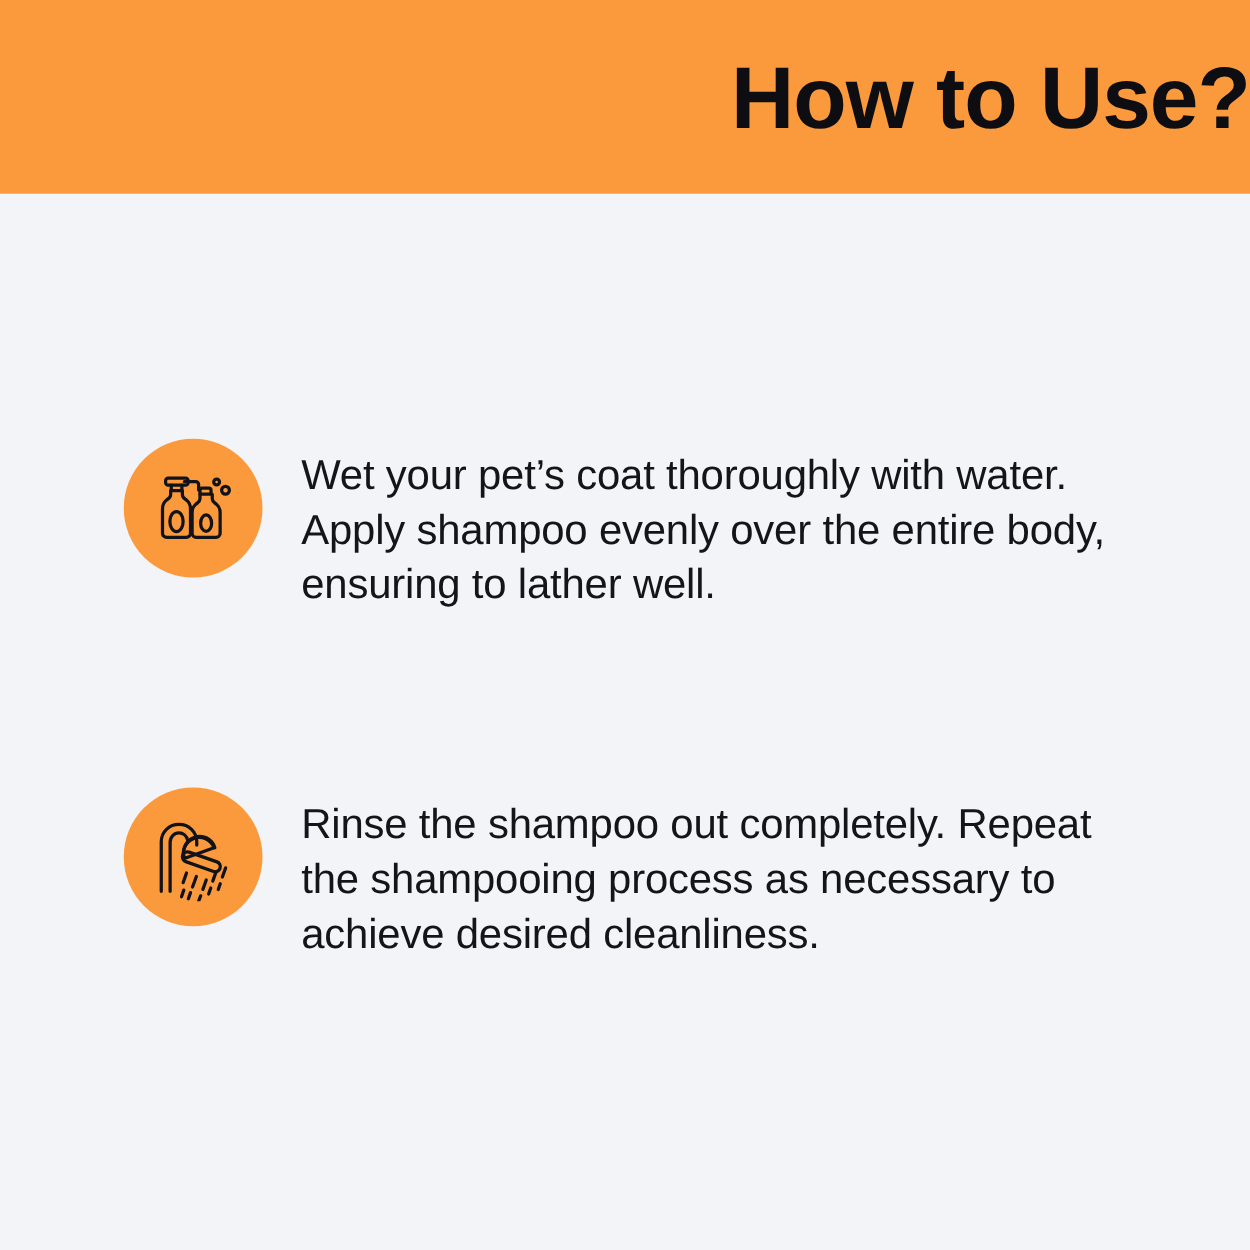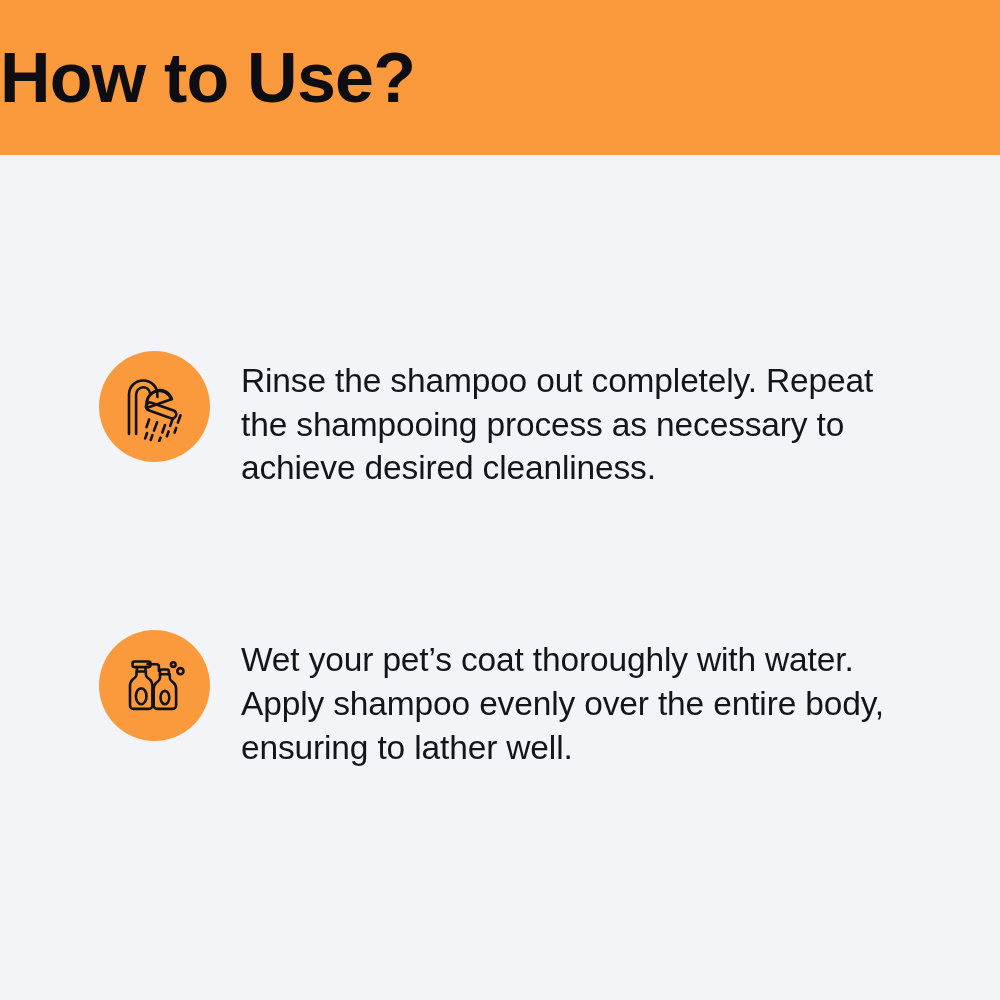--- a/index.html
+++ b/index.html
@@ -27,21 +27,21 @@
   
   .header {
     position: absolute;
     top: 0;
     left: 0;
     width: 1000px;
     height: 155px;
     background: #fb9a3c;
     display: flex;
     align-items: center;
-    justify-content: flex-start;
+    justify-content: flex-end;
   }
 
   .header-title {
     font-size: 70px;
     font-weight: 700;
     color: #0d0d12;
     letter-spacing: -0.8px;
     line-height: 1;
     white-space: nowrap;
     font-family: "Liberation Sans", "DejaVu Sans", sans-serif;
@@ -99,20 +99,48 @@
 
   <div class="header">
     <h1 class="header-title">How to Use?</h1>
   </div>
 
   <div class="steps">
 
     <div class="step">
       <div class="step-icon">
         <span>
+          <svg width="68" height="68" viewBox="0 0 68 68" fill="none" stroke="#111318" stroke-width="2.6" stroke-linecap="round" stroke-linejoin="round" aria-hidden="true">
+
+            <path d="M13.5 9.5 H27.5 a2 2 0 0 1 2 2 v1.6 a2 2 0 0 1 -2 2 H13.5 a2 2 0 0 1 -2 -2 v-1.6 a2 2 0 0 1 2 -2 Z"></path>
+            <path d="M26.5 12.3 H35.5 a2.4 2.4 0 0 1 2.4 2.4 V19"></path>
+            <path d="M16 15.1 v4.4"></path>
+            <path d="M24.5 15.1 v4.4"></path>
+
+            <path d="M15.6 19.5 H24.9 a0 0 0 0 1 0 0 v3.2 c0 2.6 2 3.1 3.6 4.6 1.9 1.7 2.9 3.9 2.9 6.6 V53.5 a3.4 3.4 0 0 1 -3.4 3.4 H12.4 A3.4 3.4 0 0 1 9 53.5 V33.9 c0 -2.7 1 -4.9 2.9 -6.6 1.6 -1.5 3.6 -2 3.6 -4.6 V19.5 Z"></path>
+
+            <ellipse cx="20.2" cy="44.2" rx="5.3" ry="8"></ellipse>
+
+            <path d="M40.6 17.5 H46.2 a1.6 1.6 0 0 1 1.6 1.6 v3.1 H39 V19.1 a1.6 1.6 0 0 1 1.6 -1.6 Z"></path>
+
+            <path d="M39 22.4 v3.6 c0 2.5 -1.9 3 -3.5 4.5 -1.8 1.6 -2.8 3.7 -2.8 6.3 V53.6 a3.3 3.3 0 0 0 3.3 3.3 H51.8 a3.3 3.3 0 0 0 3.3 -3.3 V36.8 c0 -2.6 -1 -4.7 -2.8 -6.3 -1.6 -1.5 -3.5 -2 -3.5 -4.5 V22.4"></path>
+
+            <ellipse cx="43.9" cy="45.5" rx="4.4" ry="6.6"></ellipse>
+
+            <circle cx="52.3" cy="12.6" r="2.3"></circle>
+            <circle cx="59.4" cy="19.2" r="3.1"></circle>
+          </svg>
+        </span>
+      </div>
+      <p class="step-text">Wet your pet’s coat thoroughly with water. Apply shampoo evenly over the entire body, ensuring to lather well.</p>
+    </div>
+
+    <div class="step">
+      <div class="step-icon">
+        <span>
           <svg width="70" height="70" viewBox="0 0 70 70" fill="none" stroke="#111318" stroke-width="2.6" stroke-linecap="round" stroke-linejoin="round" aria-hidden="true">
 
             <path d="M9 62 V22.5 C9 14.4 15.4 8.5 23.2 8.5 31 8.5 37.4 14.4 37.4 22.5 V25"></path>
 
             <path d="M16.1 62 V22.8 C16.1 18.6 19.3 15.3 23.2 15.3 c3.4 0 6.2 2.5 6.9 5.9"></path>
 
             <path d="M27.4 35.8 C25.3 29 28.7 22 35.1 19.7 41.5 17.4 48.6 20.6 51.2 27.2 Z" stroke-linejoin="round"></path>
 
             <path d="M27.4 35.8 C25.1 28.6 28.8 21.3 35.6 18.9 42.4 16.5 49.6 20 51.9 27.2"></path>
 
@@ -127,42 +155,14 @@
             <path d="M52.9 46.3 L50.2 53.9"></path>
             <path d="M48.6 59.4 L46.9 64.2"></path>
             <path d="M60.5 43.3 L57.9 50.6"></path>
             <path d="M56.2 56 L54.6 60.6"></path>
           </svg>
         </span>
       </div>
       <p class="step-text">Rinse the shampoo out completely. Repeat the shampooing process as necessary to achieve desired cleanliness.</p>
     </div>
 
-    <div class="step">
-      <div class="step-icon">
-        <span>
-          <svg width="68" height="68" viewBox="0 0 68 68" fill="none" stroke="#111318" stroke-width="2.6" stroke-linecap="round" stroke-linejoin="round" aria-hidden="true">
-
-            <path d="M13.5 9.5 H27.5 a2 2 0 0 1 2 2 v1.6 a2 2 0 0 1 -2 2 H13.5 a2 2 0 0 1 -2 -2 v-1.6 a2 2 0 0 1 2 -2 Z"></path>
-            <path d="M26.5 12.3 H35.5 a2.4 2.4 0 0 1 2.4 2.4 V19"></path>
-            <path d="M16 15.1 v4.4"></path>
-            <path d="M24.5 15.1 v4.4"></path>
-
-            <path d="M15.6 19.5 H24.9 a0 0 0 0 1 0 0 v3.2 c0 2.6 2 3.1 3.6 4.6 1.9 1.7 2.9 3.9 2.9 6.6 V53.5 a3.4 3.4 0 0 1 -3.4 3.4 H12.4 A3.4 3.4 0 0 1 9 53.5 V33.9 c0 -2.7 1 -4.9 2.9 -6.6 1.6 -1.5 3.6 -2 3.6 -4.6 V19.5 Z"></path>
-
-            <ellipse cx="20.2" cy="44.2" rx="5.3" ry="8"></ellipse>
-
-            <path d="M40.6 17.5 H46.2 a1.6 1.6 0 0 1 1.6 1.6 v3.1 H39 V19.1 a1.6 1.6 0 0 1 1.6 -1.6 Z"></path>
-
-            <path d="M39 22.4 v3.6 c0 2.5 -1.9 3 -3.5 4.5 -1.8 1.6 -2.8 3.7 -2.8 6.3 V53.6 a3.3 3.3 0 0 0 3.3 3.3 H51.8 a3.3 3.3 0 0 0 3.3 -3.3 V36.8 c0 -2.6 -1 -4.7 -2.8 -6.3 -1.6 -1.5 -3.5 -2 -3.5 -4.5 V22.4"></path>
-
-            <ellipse cx="43.9" cy="45.5" rx="4.4" ry="6.6"></ellipse>
-
-            <circle cx="52.3" cy="12.6" r="2.3"></circle>
-            <circle cx="59.4" cy="19.2" r="3.1"></circle>
-          </svg>
-        </span>
-      </div>
-      <p class="step-text">Wet your pet’s coat thoroughly with water. Apply shampoo evenly over the entire body, ensuring to lather well.</p>
-    </div>
-
   </div>
 </div>
 
 </body></html>

